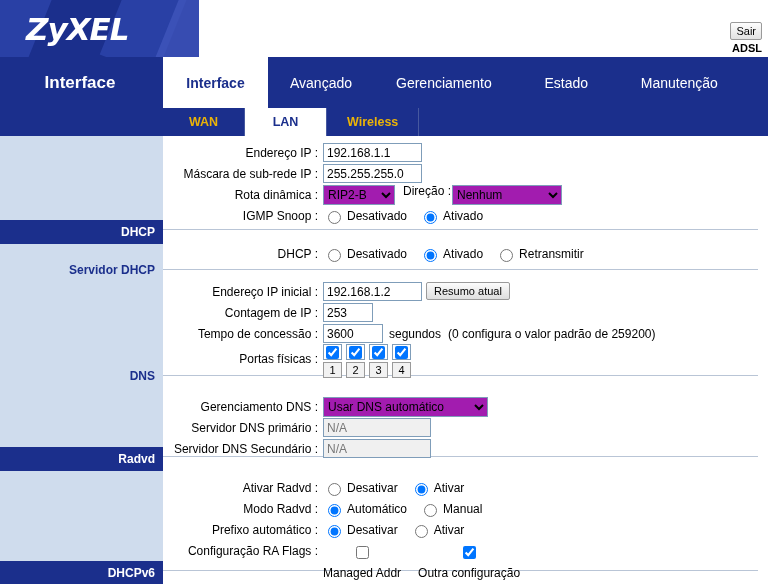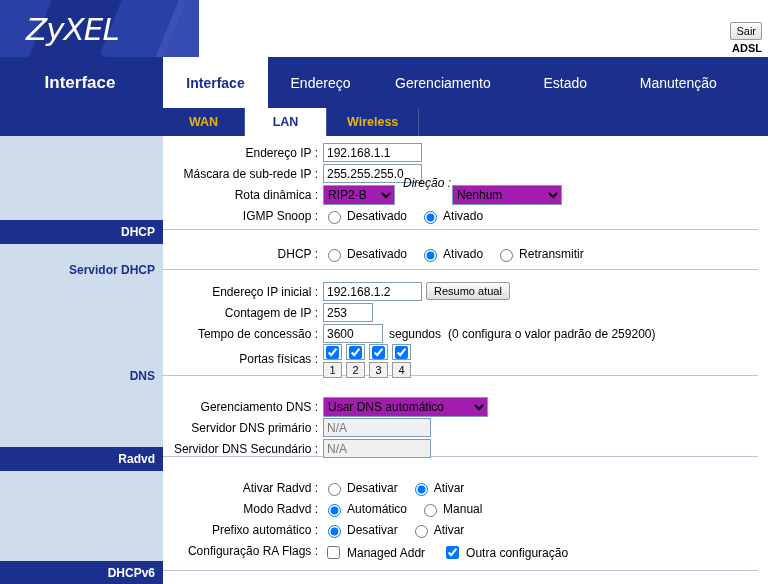--- a/index.html
+++ b/index.html
@@ -33,21 +33,21 @@
     transform: rotate(22deg);
     opacity: .75;
   }
   .logo-block .s1 { left: -50px; top: -40px; }
   .logo-block .s2 { left: 120px; top: -50px; width: 60px; }
   .logo-block .s3 { left: 160px; top: -10px; width: 40px; background:#4257bd; }
   .logo-text {
     position: absolute; left: 26px; top: 11px;
     font-family: "DejaVu Sans", sans-serif;
     font-size: 31px;
-    font-weight: normal;
+    font-weight: bold;
     font-style: italic;
     color: #ffffff;
     letter-spacing: -1px;
     z-index: 5;
   }
   .header-right {
     position: absolute; right: 6px; top: 22px;
     text-align: right;
   }
   .logout-btn {
@@ -222,21 +222,21 @@
     line-height: 14px;
     margin-top: 2px;
   }
   .port .box {
     border: 1px solid #7f9db9;
     background: #fff;
     height: 16px;
     display: flex; align-items: center; justify-content: center;
   }
   .chk-row { position: absolute; display: flex; align-items: center; gap: 5px; font-size: 12px; }
-  .chk-row label { display: inline-flex; align-items: center; gap: 4px; margin-right: 12px; cursor: pointer; }
+  .chk-row label { display: inline-flex; align-items: center; gap: 4px; margin-right: 12px; cursor: pointer; flex-direction: column; }
 </style>
 </head>
 <body>
 
 <div id="app">
 
   <div class="header">
     <div class="logo-block">
       <div class="stripe s1"></div>
       <div class="stripe s2"></div>
@@ -246,21 +246,21 @@
     <div class="header-right">
       <div class="logout-btn">Sair</div>
       <div class="adsl-label">ADSL</div>
     </div>
   </div>
 
   <div class="navbar">
     <div class="nav-title">Interface</div>
     <div class="nav-tabs">
       <div class="nav-tab active">Interface</div>
-      <div class="nav-tab">Endereço</div>
+      <div class="nav-tab">Avançado</div>
       <div class="nav-tab">Gerenciamento</div>
       <div class="nav-tab">Estado</div>
       <div class="nav-tab">Manutenção</div>
     </div>
   </div>
 
   <div class="subnav">
     <div class="subnav-left"></div>
     <div class="subnav-items">
       <div class="subnav-item">WAN</div>
@@ -289,21 +289,21 @@
       <div class="lbl" style="left:0; width:155px; top:10px;">Endereço IP :</div>
       <input class="txt" style="position: absolute; left: 160px; top: 7px; width: 99px;" value="192.168.1.1">
 
       <div class="lbl" style="left:0; width:155px; top:31px;">Máscara de sub-rede IP :</div>
       <input class="txt" style="position: absolute; left: 160px; top: 28px; width: 99px;" value="255.255.255.0">
 
       <div class="lbl" style="left:0; width:155px; top:52px;">Rota dinâmica :</div>
       <select class="sel" style="position:absolute; left:160px; top:49px; width:72px;">
         <option selected="">RIP2-B</option>
       </select>
-      <div class="lbl" style="left:240px; width:80px; top:40px; text-align:left;font-style:italic;">Direção :</div>
+      <div class="lbl" style="left:240px; width:80px; top:48px; text-align:left;">Direção :</div>
       <select class="sel" style="position:absolute; left:289px; top:49px; width:110px;">
         <option selected="">Nenhum</option>
       </select>
 
       <div class="lbl" style="left:0; width:155px; top:73px;">IGMP Snoop :</div>
       <div class="radio-group" style="left:160px; top:72px;">
         <label>
           <input type="radio" name="igmp" style="">
           <span>Desativado</span>
         </label>

